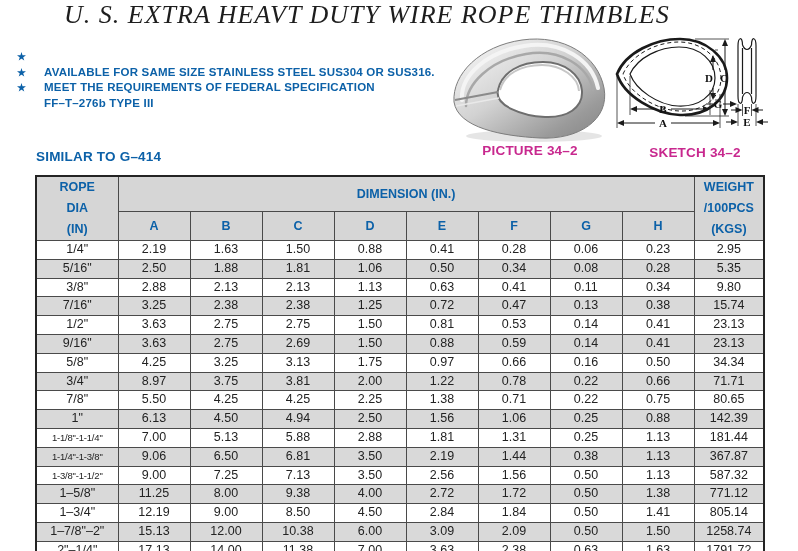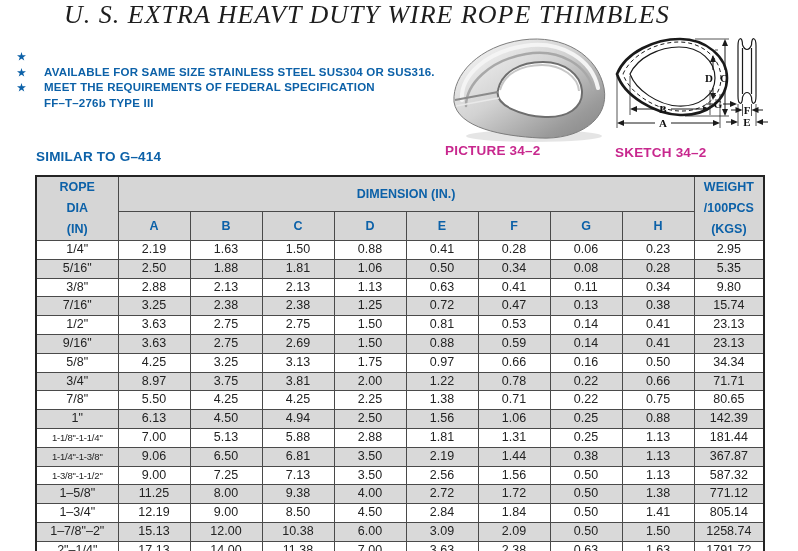--- a/index.html
+++ b/index.html
@@ -16,21 +16,21 @@
     font-family:"Liberation Serif",serif;font-style:italic;font-weight:500;
     font-size:26px;letter-spacing:1px;color:#1d1d1d;white-space:nowrap;margin-left:48px;
   }
   ul.bullets{position:absolute;left:14px;top:49px;margin:0;padding:0;list-style:none;}
   ul.bullets li{display:flex;align-items:flex-start;color:var(--blue);
     font-weight:bold;font-size:11.5px;line-height:15.5px;letter-spacing:.2px;}
   ul.bullets .star{width:27px;flex:0 0 27px;font-size:10px;padding-left:3px;line-height:15.5px;}
   .similar{position:absolute;left:36px;top:149px;color:var(--blue);
     font-weight:bold;font-size:13.5px;letter-spacing:.2px;}
   .caption{position:absolute;color:var(--magenta);font-weight:bold;font-size:13.5px;
-    text-align:left;letter-spacing:.2px;}
+    text-align:center;letter-spacing:.2px;}
   .caption.picture{left:445px;top:143px;width:170px;}
   .caption.sketch{left:615px;top:145px;width:160px;}
   .photo{position:absolute;left:446px;top:28px;}
   .sketch{position:absolute;left:610px;top:30px;}
   .sk-line{stroke:#1a1a1a;fill:none;}
   .sk-thick{stroke-width:2.6;}
   .sk-med{stroke-width:1.2;}
   .sk-dim{stroke-width:1;}
   .sk-ext{stroke-width:.8;stroke:#2a2a2a;}
   .sk-dash{stroke-width:1;stroke-dasharray:4 3;}

